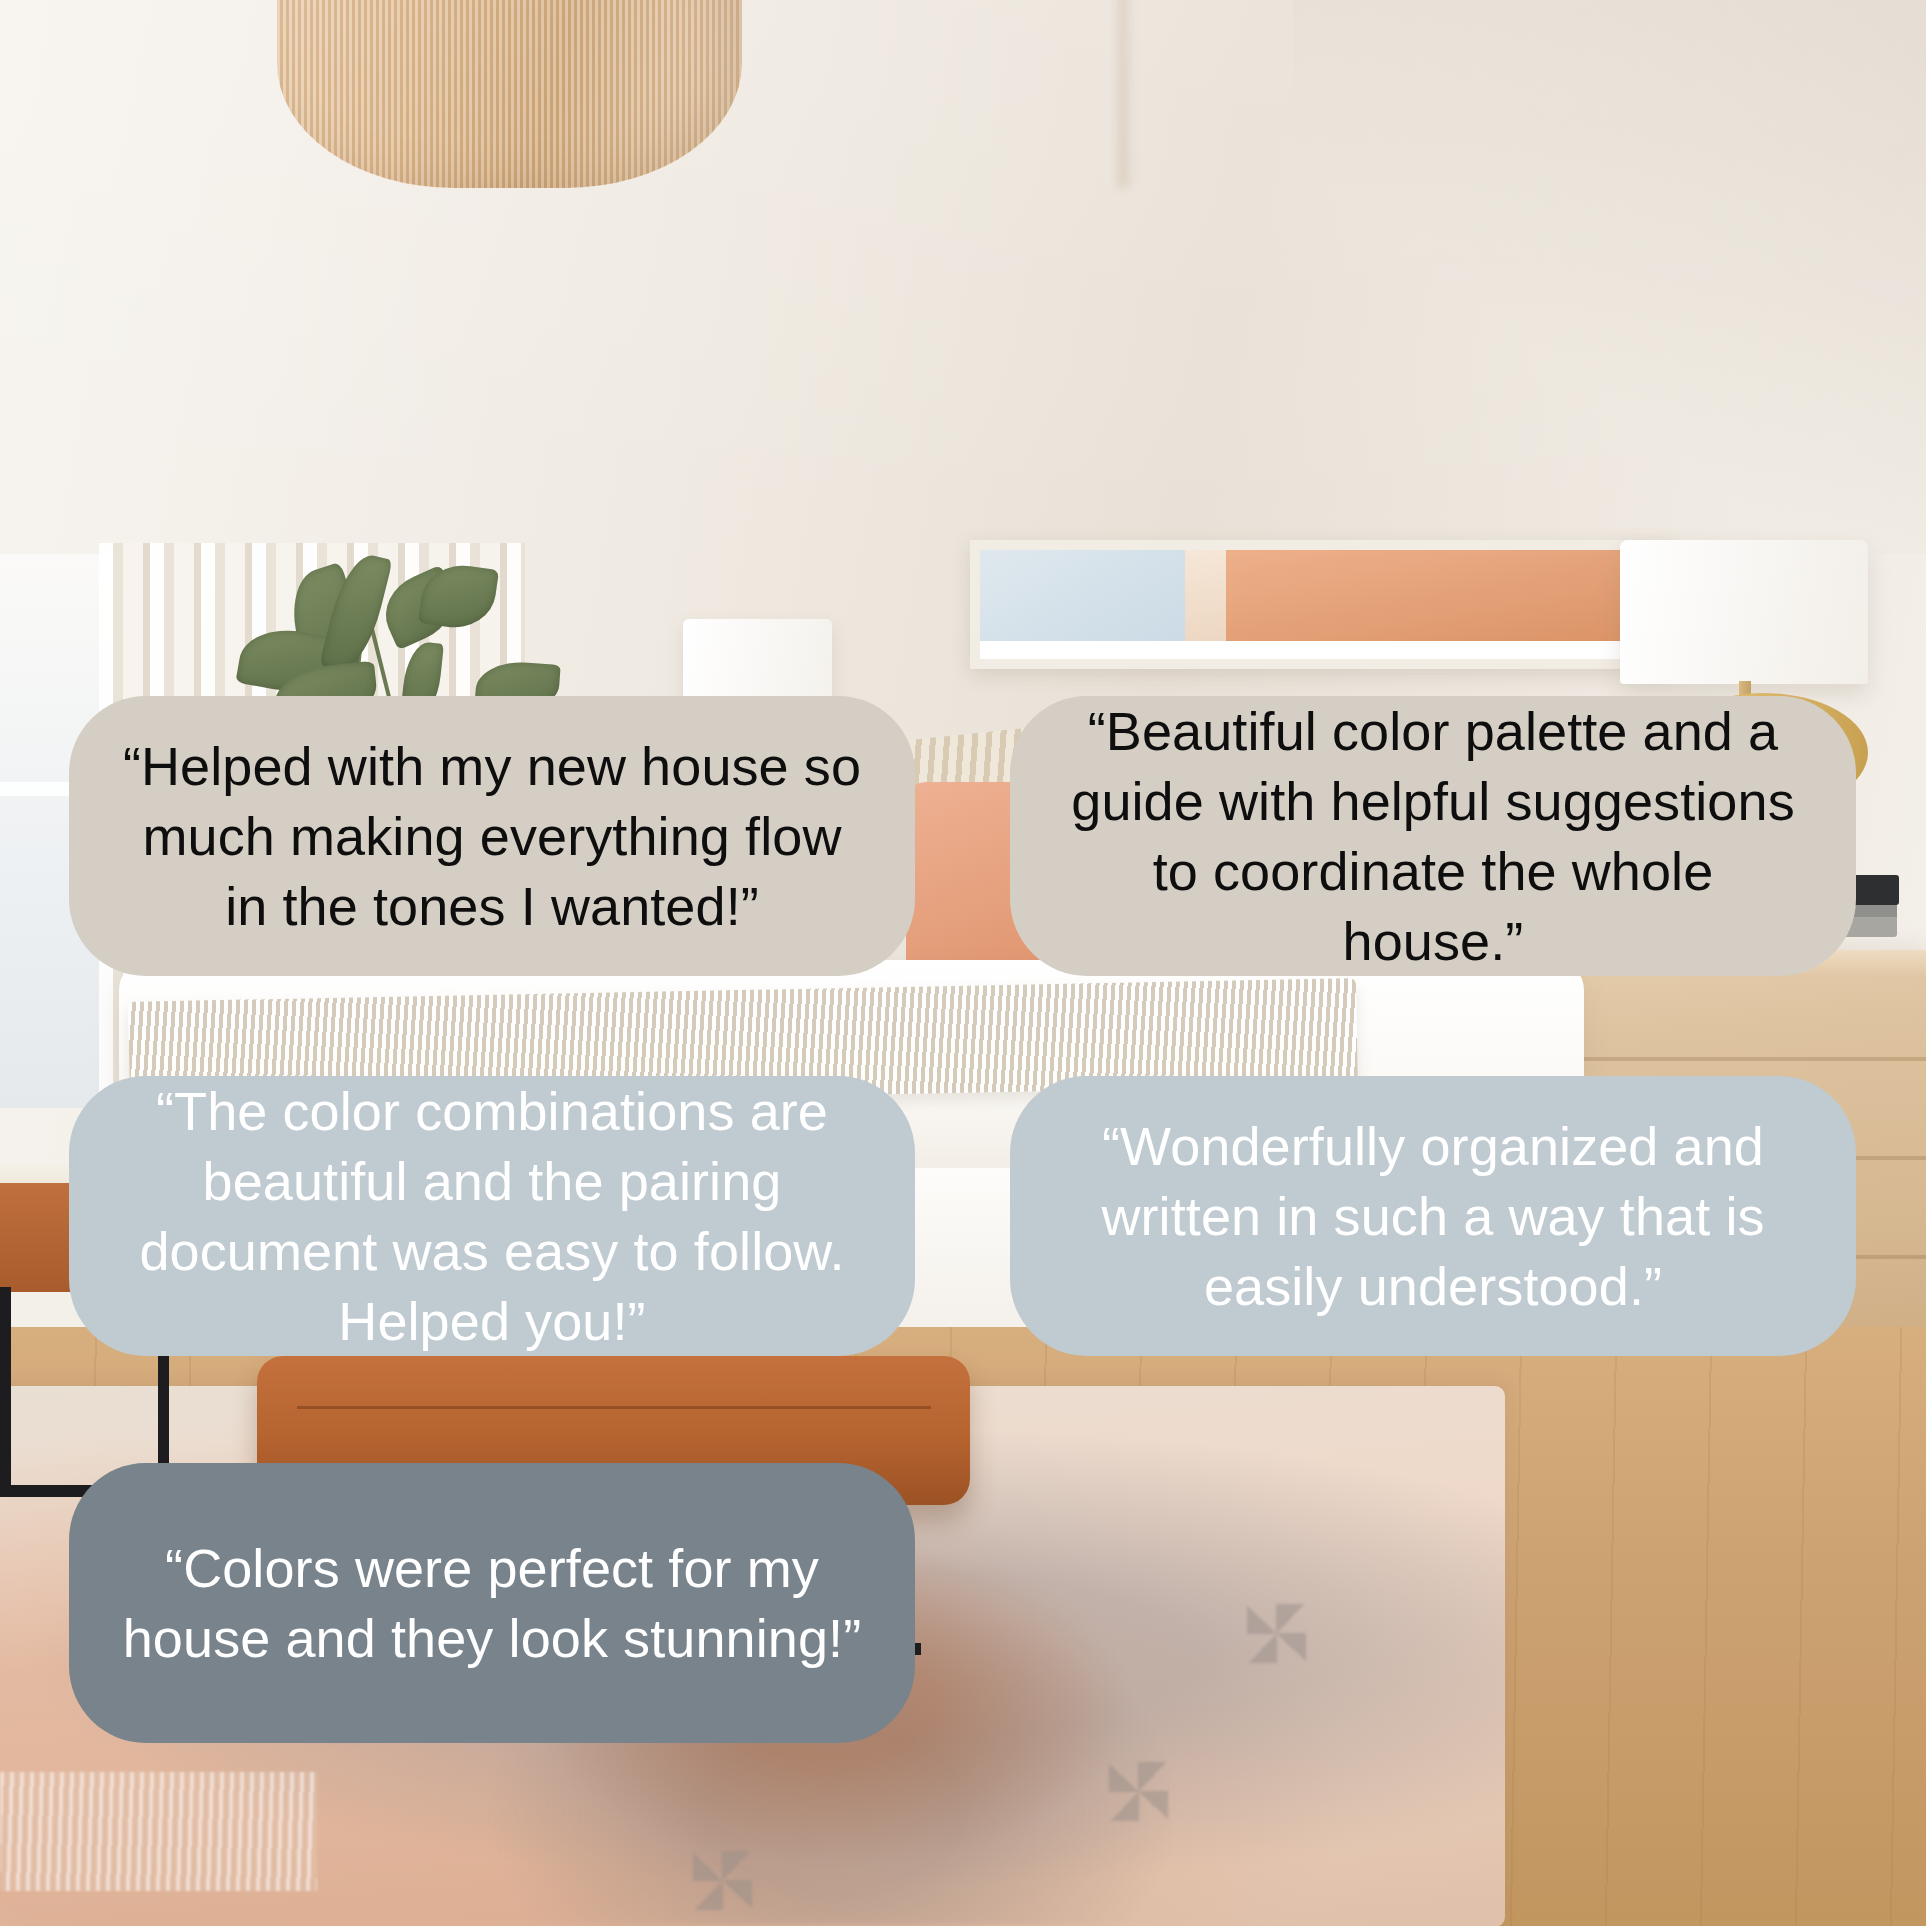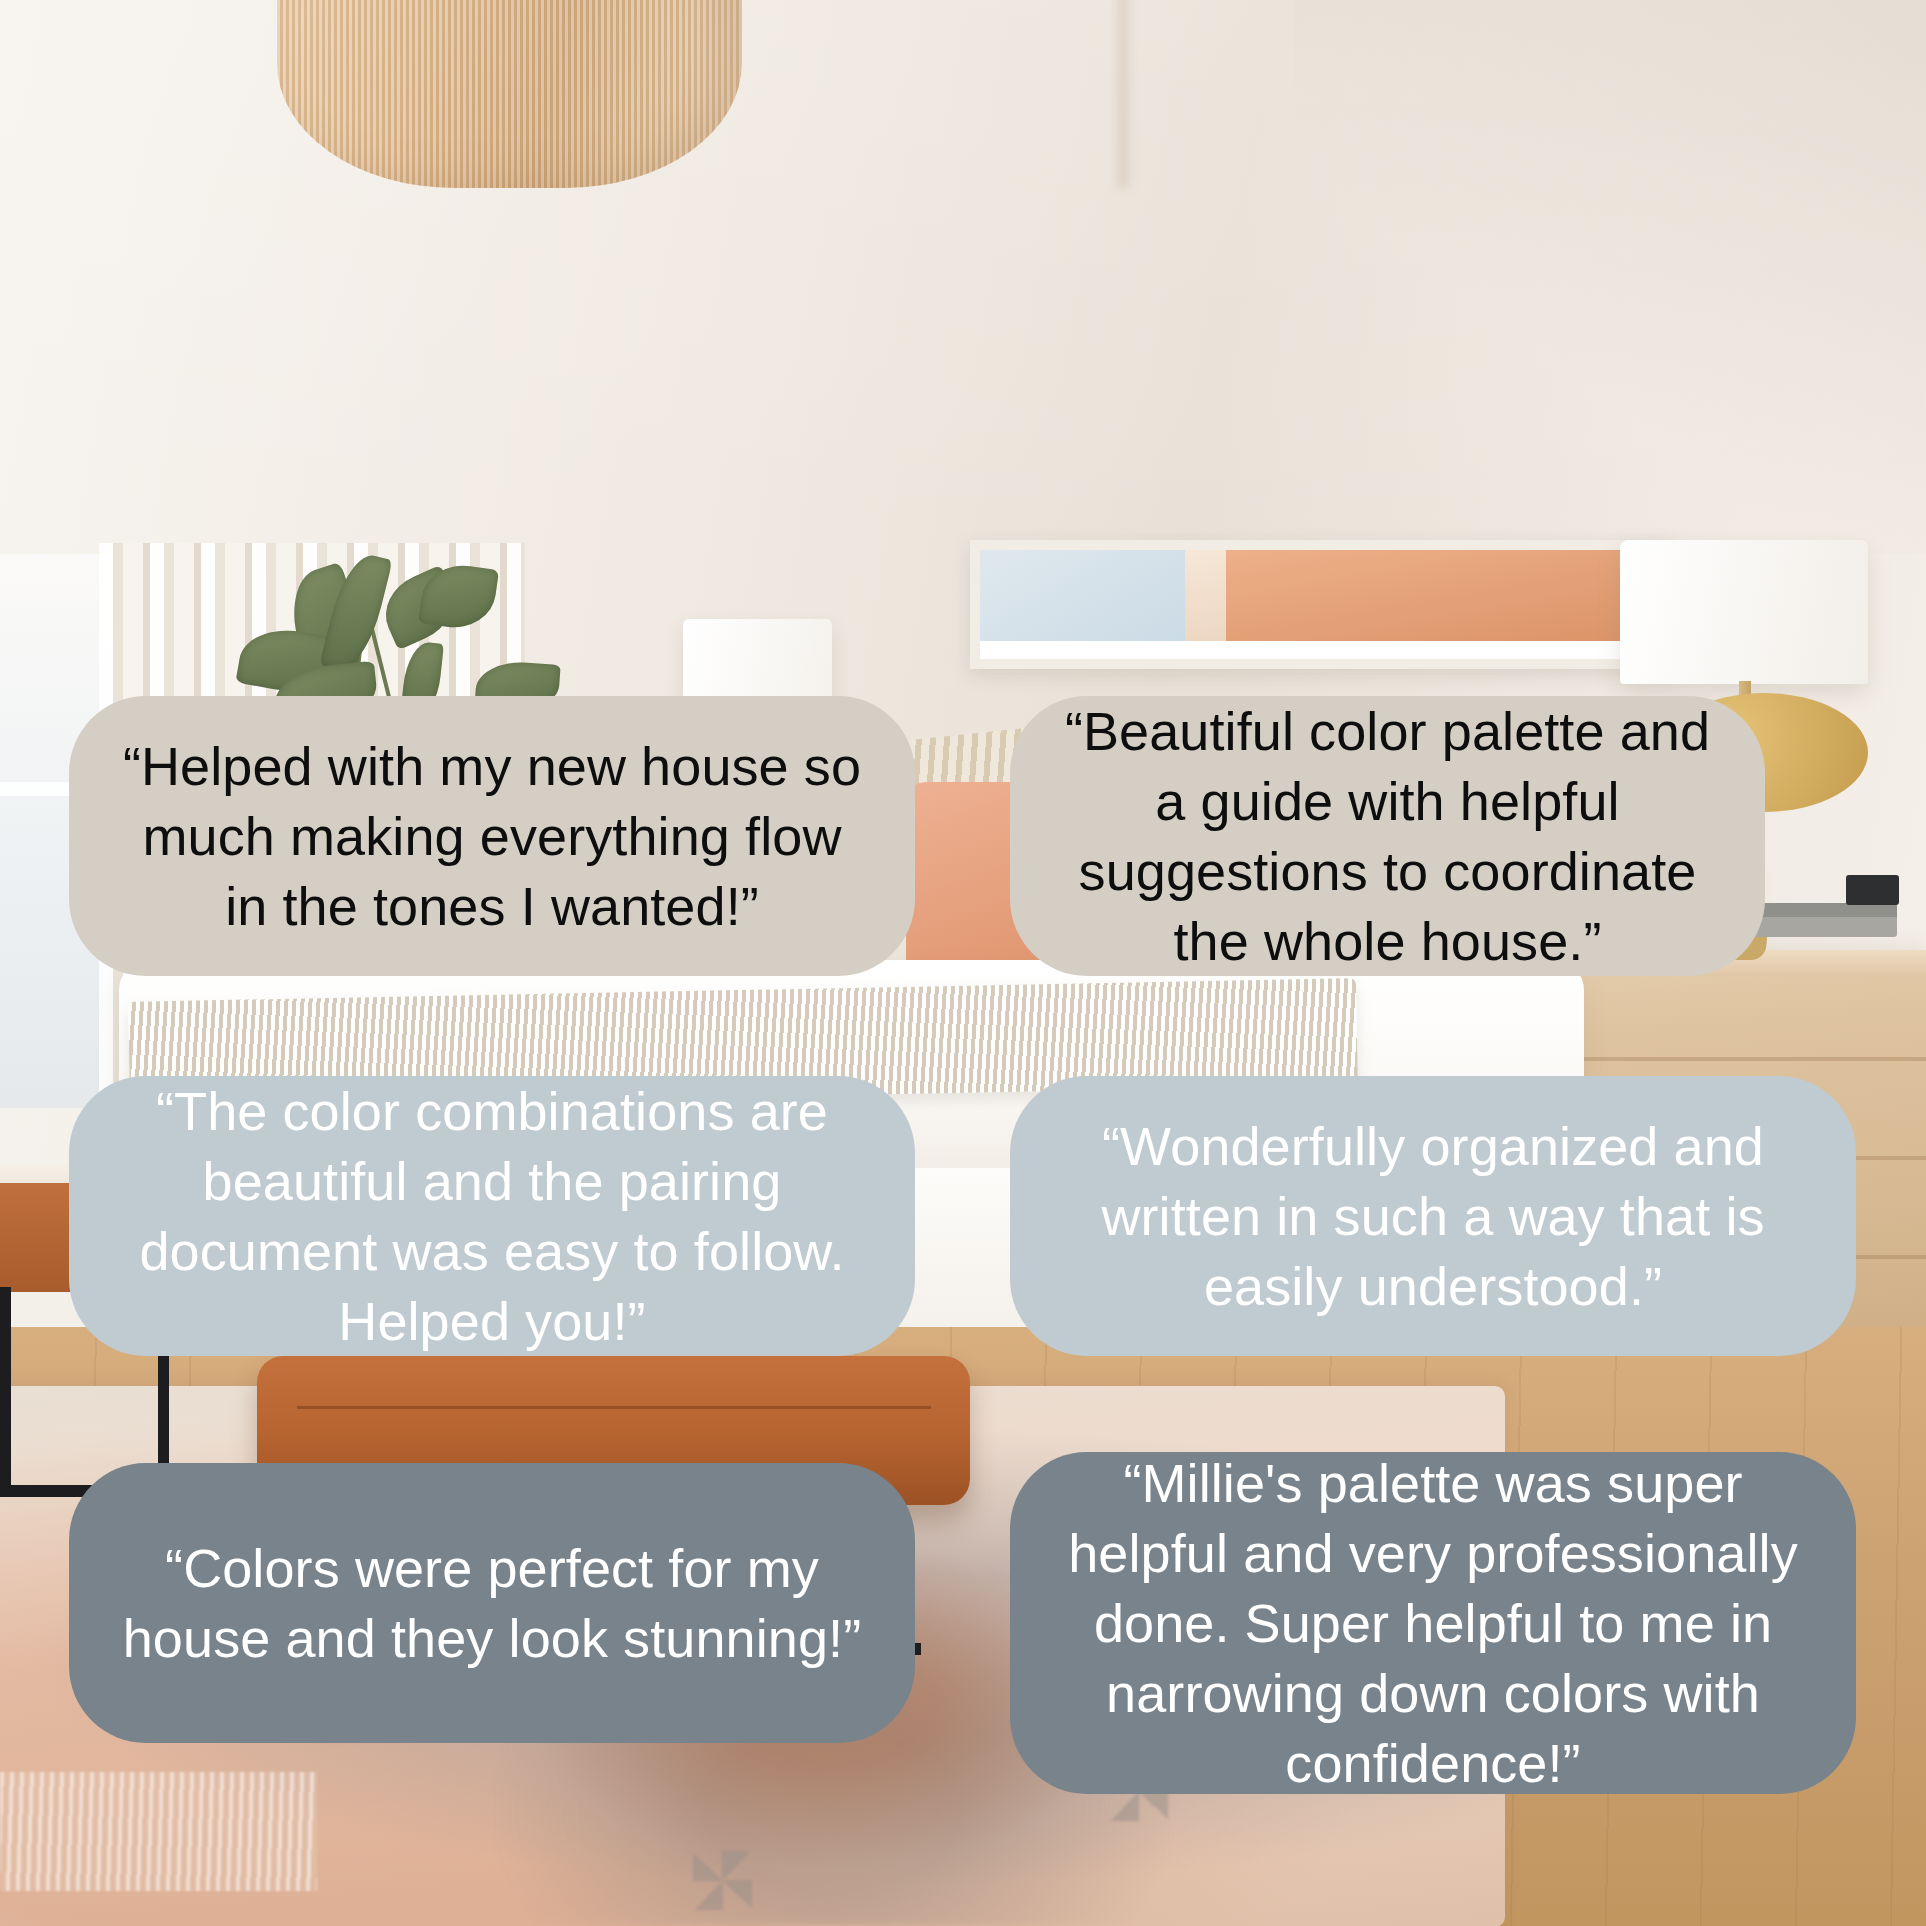--- a/index.html
+++ b/index.html
@@ -304,21 +304,21 @@
 
   .card--beige      { background: #d5cec4; }
   .card--beige p    { color: #0e0e0e; }
   .card--lightblue  { background: #bfcad1; }
   .card--lightblue p{ color: #ffffff; }
   .card--slate      { background: #78838c; }
   .card--slate p    { color: #ffffff; }
 
   
   #card-1 { left: 69px;   top: 696px;  width: 846px;  height: 280px; }
-  #card-2 { left: 1010px; top: 696px;  width: 755px;  height: 280px; }
+  #card-2 { left: 1010px; top: 696px;  width: 846px;  height: 280px; }
   #card-3 { left: 69px;   top: 1076px; width: 846px;  height: 280px; }
   #card-4 { left: 1010px; top: 1076px; width: 846px;  height: 280px; }
   #card-5 { left: 69px;   top: 1463px; width: 846px;  height: 280px; }
   #card-6 { left: 1010px; top: 1452px; width: 846px;  height: 342px; }
 </style>
 </head>
 <body>
 
 <div id="poster">
 
@@ -413,18 +413,15 @@
   </div>
 
   <div class="card card--slate" id="card-5">
     <p>“Colors were perfect for my house and they look stunning!”</p>
   </div>
 
   <div class="card card--lightblue" id="card-4">
     <p>“Wonderfully organized and written in such a way that is easily understood.”</p>
   </div>
 
-  <div class="card card--slate" id="card-6">
-    <p>“Millie's palette was super helpful and very professionally done. Super helpful to me in narrowing down colors with confidence!”</p>
-  </div>
 
 </div>
 
 
 </body></html>

